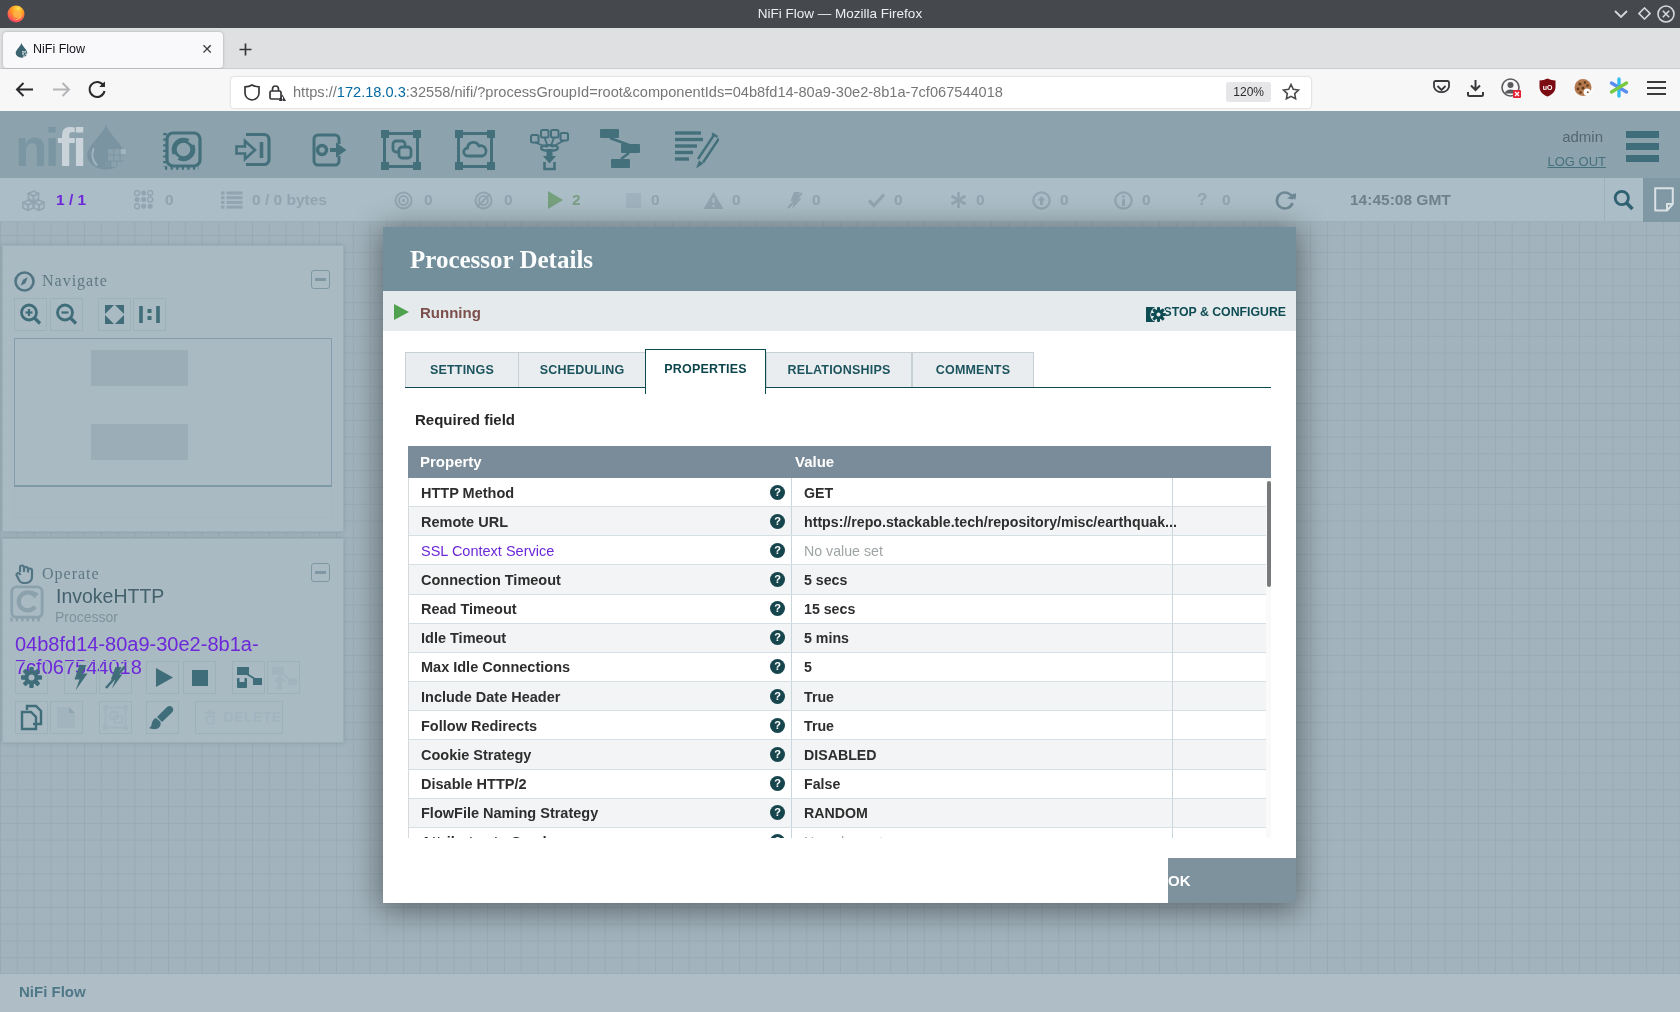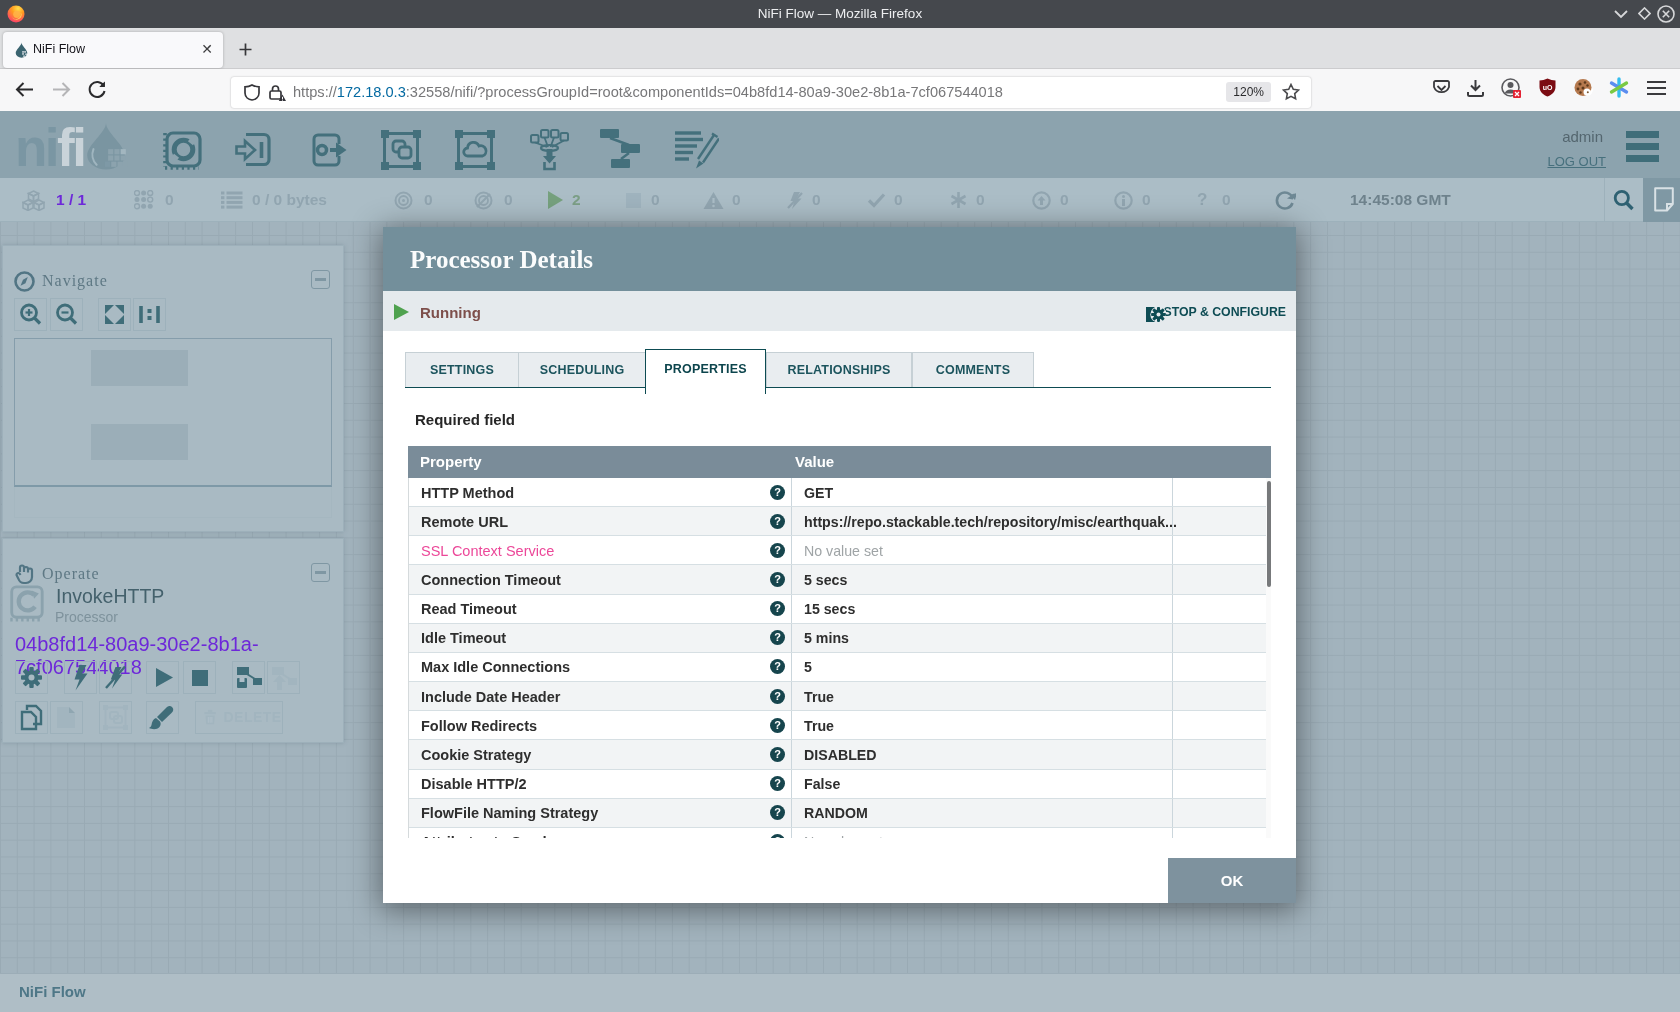--- a/index.html
+++ b/index.html
@@ -48,28 +48,28 @@
 .tab { position:absolute; top:125px; height:36px; background:#E9EDF0; border:1px solid #C6D0D5; color:#1C545D; font-size:12.5px; font-weight:bold; text-align:center; letter-spacing:0.2px; display:flex; align-items:center; justify-content:center; }
 #tabactive { position:absolute; top:122px; height:45px; background:#fff; border:1px solid #0D4B52; border-bottom:none; color:#0D454D; z-index:3; font-size:12.5px; font-weight:bold; letter-spacing:0.2px; display:flex; align-items:center; justify-content:center; padding-bottom:6px; }
 #tabline { position:absolute; left:22px; top:160px; width:866px; height:1px; background:#0D4B52; }
 #reqfield { position:absolute; left:32px; top:184px; font-size:15px; font-weight:bold; color:#262626; }
 #ptable { position:absolute; left:25px; top:219px; width:863px; height:392px; }
 #pthead { position:absolute; left:0; top:0; width:863px; height:32px; background:#7A8C99; color:#fff; font-weight:bold; font-size:15px; }
 #ptbody { position:absolute; left:0; top:32px; width:863px; height:360px; overflow:hidden; border-left:1px solid #D5DADC; }
 .prow { position:relative; width:100%; height:29.17px; border-bottom:1px solid #D6DFE3; }
 .prow.odd { background:#F2F4F5; }
 .prow .pn { position:absolute; left:12px; top:6.5px; font-size:14.5px; font-weight:bold; color:#2E2E2E; }
-.prow .pn.norm { font-weight:normal; color:#ec4899; }
+.prow .pn.norm { font-weight:normal; color:#6d28d9; }
 .prow .pv { position:absolute; left:395px; top:6.5px; font-size:14.2px; font-weight:bold; color:#2E2E2E; }
 .prow .pv.nv { font-weight:normal; color:#9FA4A6; }
 .qm { position:absolute; left:361px; top:6.5px; width:15px; height:15px; border-radius:50%; background:#16454D; color:#fff; font-size:11px; font-weight:bold; text-align:center; line-height:15px; }
 .cdiv { position:absolute; top:0; width:1px; height:100%; background:#CBD6DC; }
 #vscroll { position:absolute; left:858px; top:32px; width:5px; height:360px; background:#FAFAFA; }
 #vthumb { position:absolute; left:1px; top:3px; width:3.6px; height:106px; background:#77797B; border-radius:2px; }
-#okbtn { position:absolute; right:0; bottom:0; width:128px; height:45px; background:#7E929E; color:#fff; font-size:15px; font-weight:bold; text-align:center; line-height:45px; }
+#okbtn { position:absolute; right:0; bottom:0; width:128px; height:45px; background:#7E929E; color:#fff; font-size:15px; font-weight:bold; text-align:left; line-height:45px; }
 </style>
 </head>
 <body>
 <div id="root">
   <div class="abs" id="titlebar">
     <svg style="position:absolute;left:7px;top:5px;" width="18" height="18" viewBox="0 0 18 18">
         <defs>
           <radialGradient id="ffg" cx="0.62" cy="0.18" r="1.05">
             <stop offset="0" stop-color="#ffe14d"></stop>
             <stop offset="0.35" stop-color="#ff9a1f"></stop>

